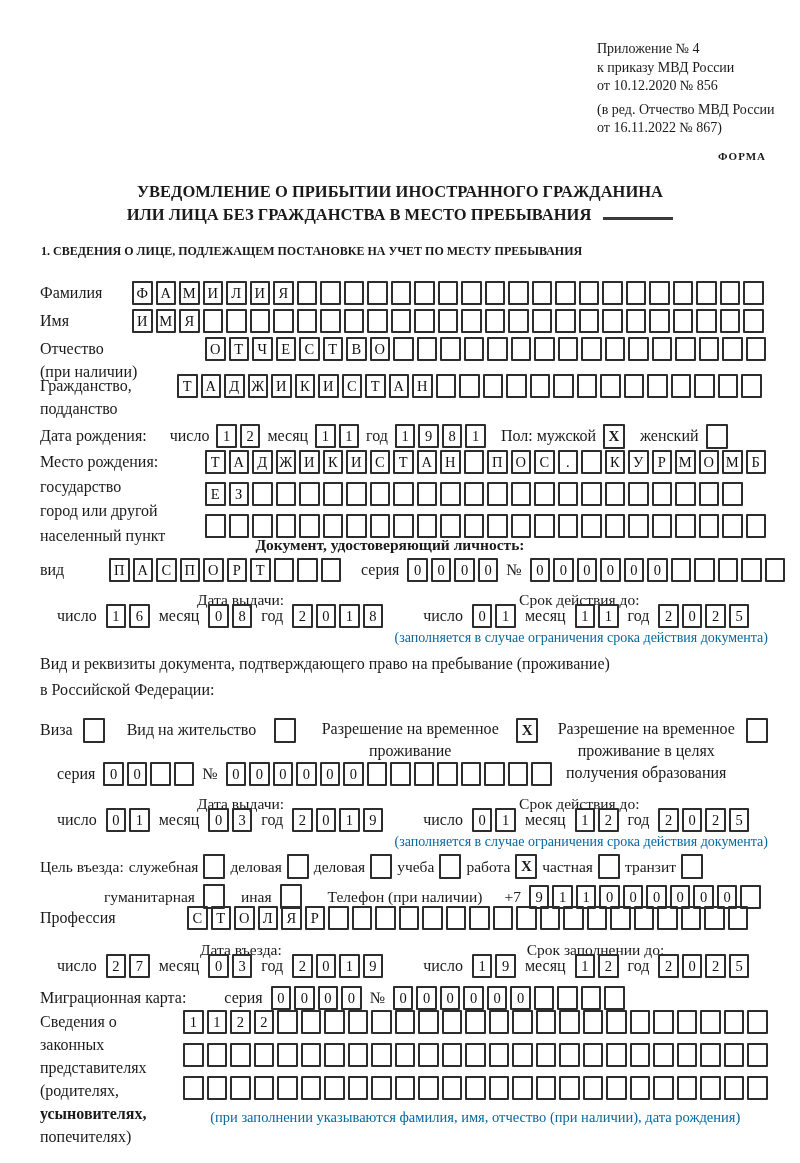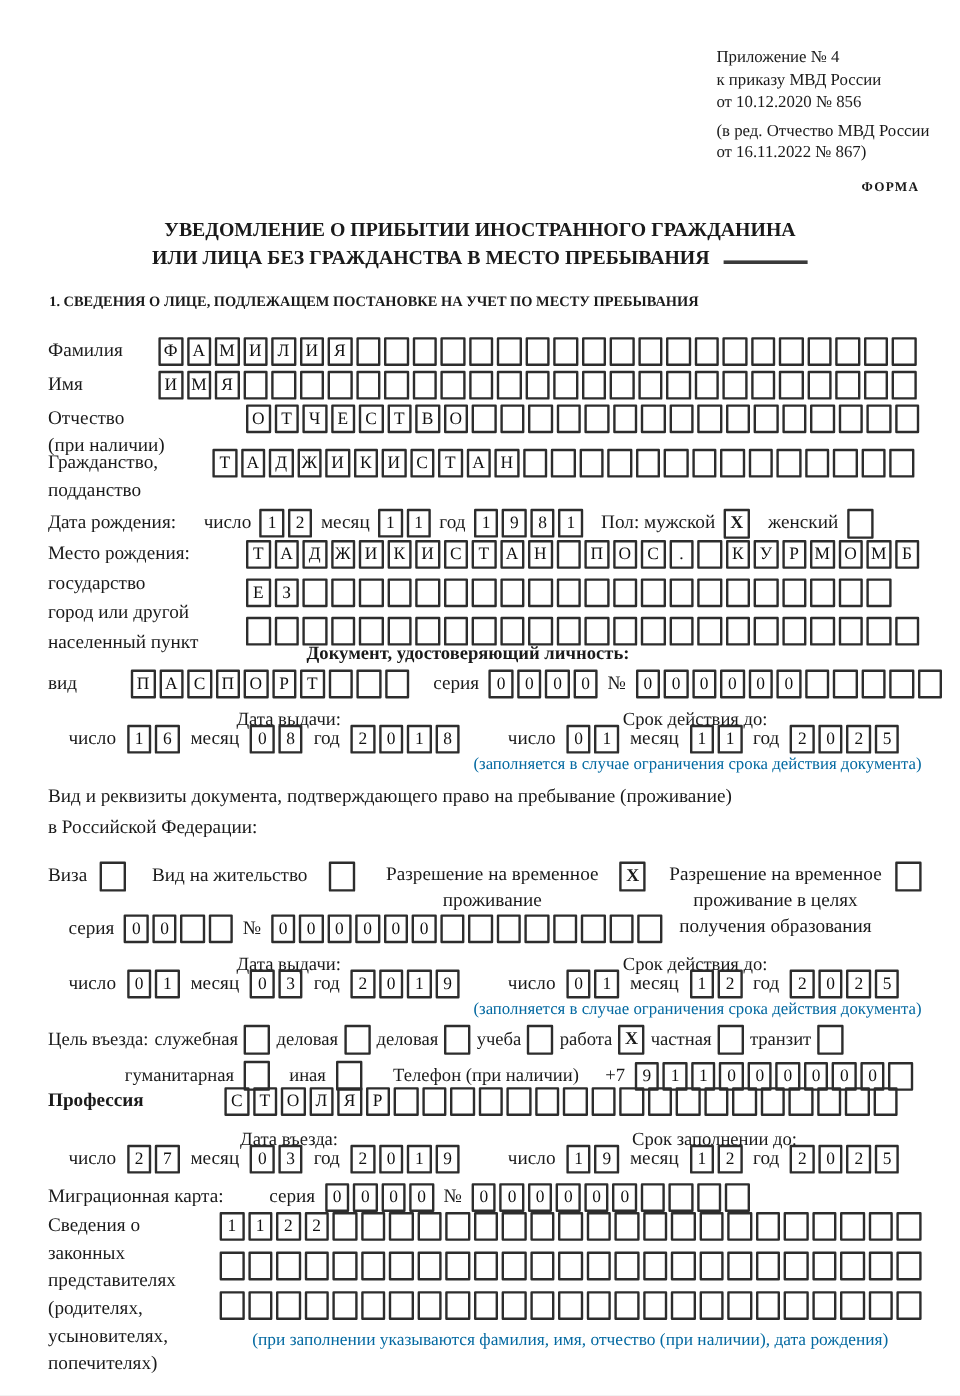--- a/index.html
+++ b/index.html
@@ -493,21 +493,21 @@
         <span class="cell">0</span>
         <span class="cell">0</span>
         <span class="cell">0</span>
         <span class="cell">0</span>
         <span class="cell">0</span>
         <span class="cell"></span>
       </span>
   </div>
 
   <div class="abs" style="top:906px;left:40px;">
-    <span class="lbl" style="width:147px;font-weight:bold;">Профессия</span>
+    <span class="lbl" style="width:147px;">Профессия</span>
     <span class="cells">
         <span class="cell">С</span>
         <span class="cell">Т</span>
         <span class="cell">О</span>
         <span class="cell">Л</span>
         <span class="cell">Я</span>
         <span class="cell">Р</span>
         <span class="cell"></span>
         <span class="cell"></span>
         <span class="cell"></span>
@@ -594,21 +594,21 @@
         <span class="cell"></span>
       </span>
   </div>
 
   <div class="abs" style="top:1010px;left:40px;">
     <div class="labelcol" style="width:143px;">
       <div style="line-height:23px;">Сведения о</div>
       <div style="line-height:23px;">законных</div>
       <div style="line-height:23px;">представителях</div>
       <div style="line-height:23px;">(родителях,</div>
-      <div style="line-height:23px;">усыновителях,</div>
+      <div style="line-height:23px;font-weight:bold;">усыновителях,</div>
       <div style="line-height:23px;">попечителях)</div>
     </div>
     <div>
       <div class="cells" style="margin-bottom:9px;">
           <span class="cell">1</span>
           <span class="cell">1</span>
           <span class="cell">2</span>
           <span class="cell">2</span>
           <span class="cell"></span>
           <span class="cell"></span>

